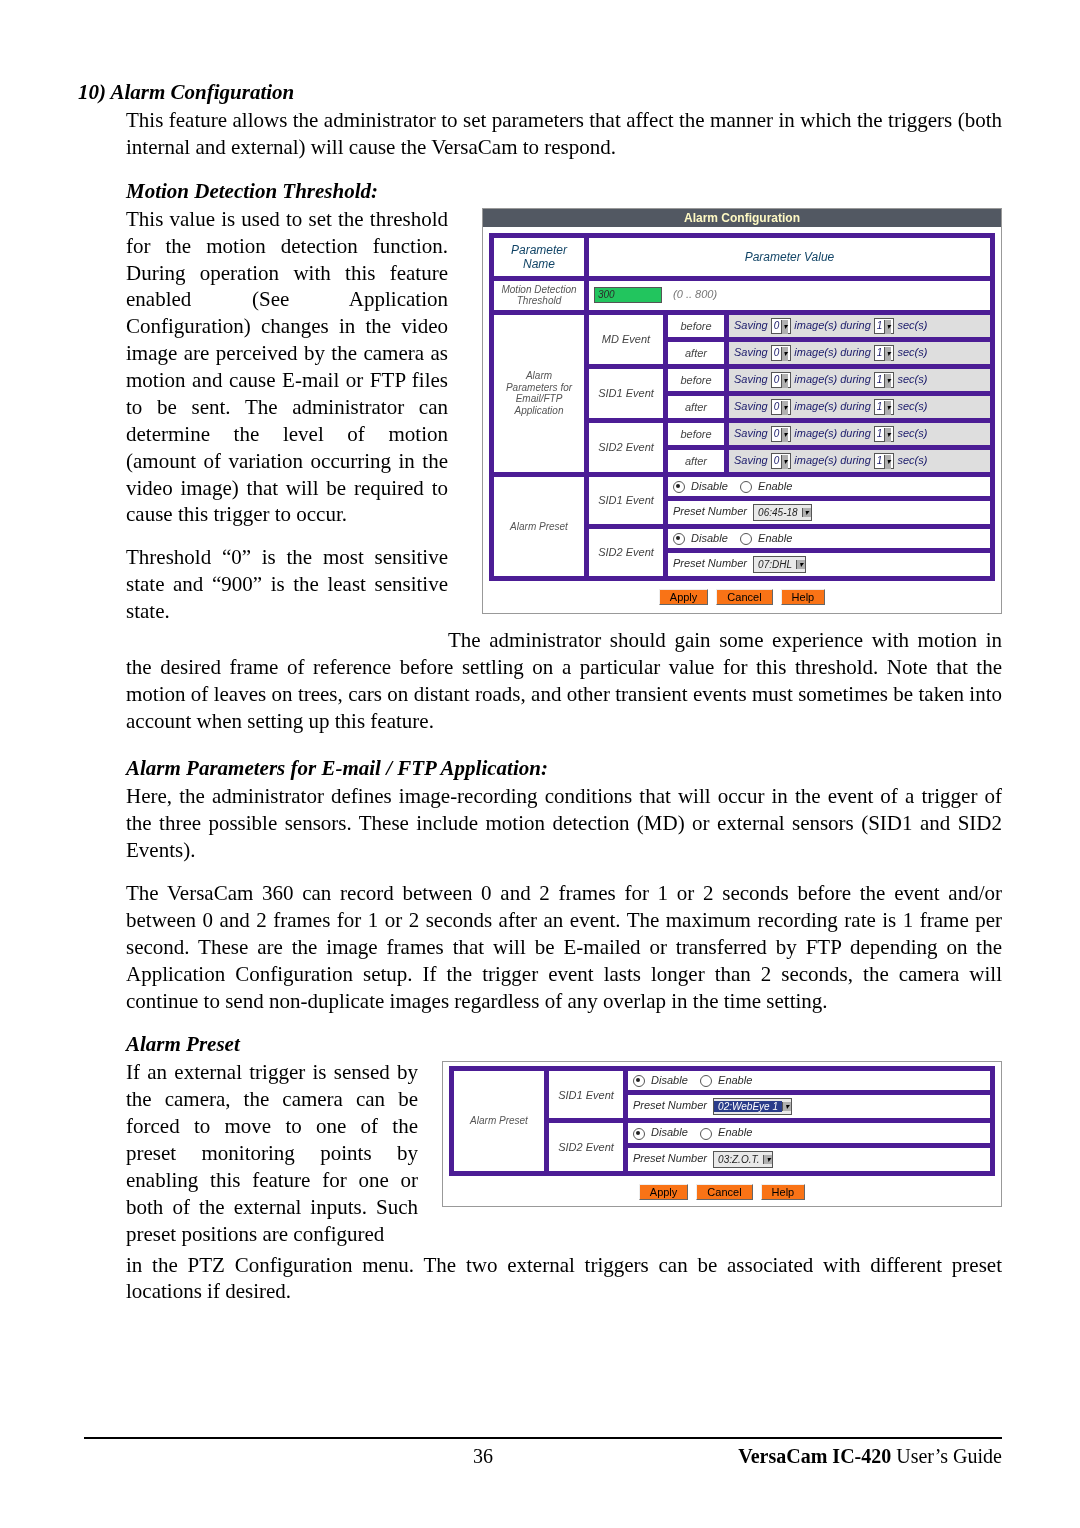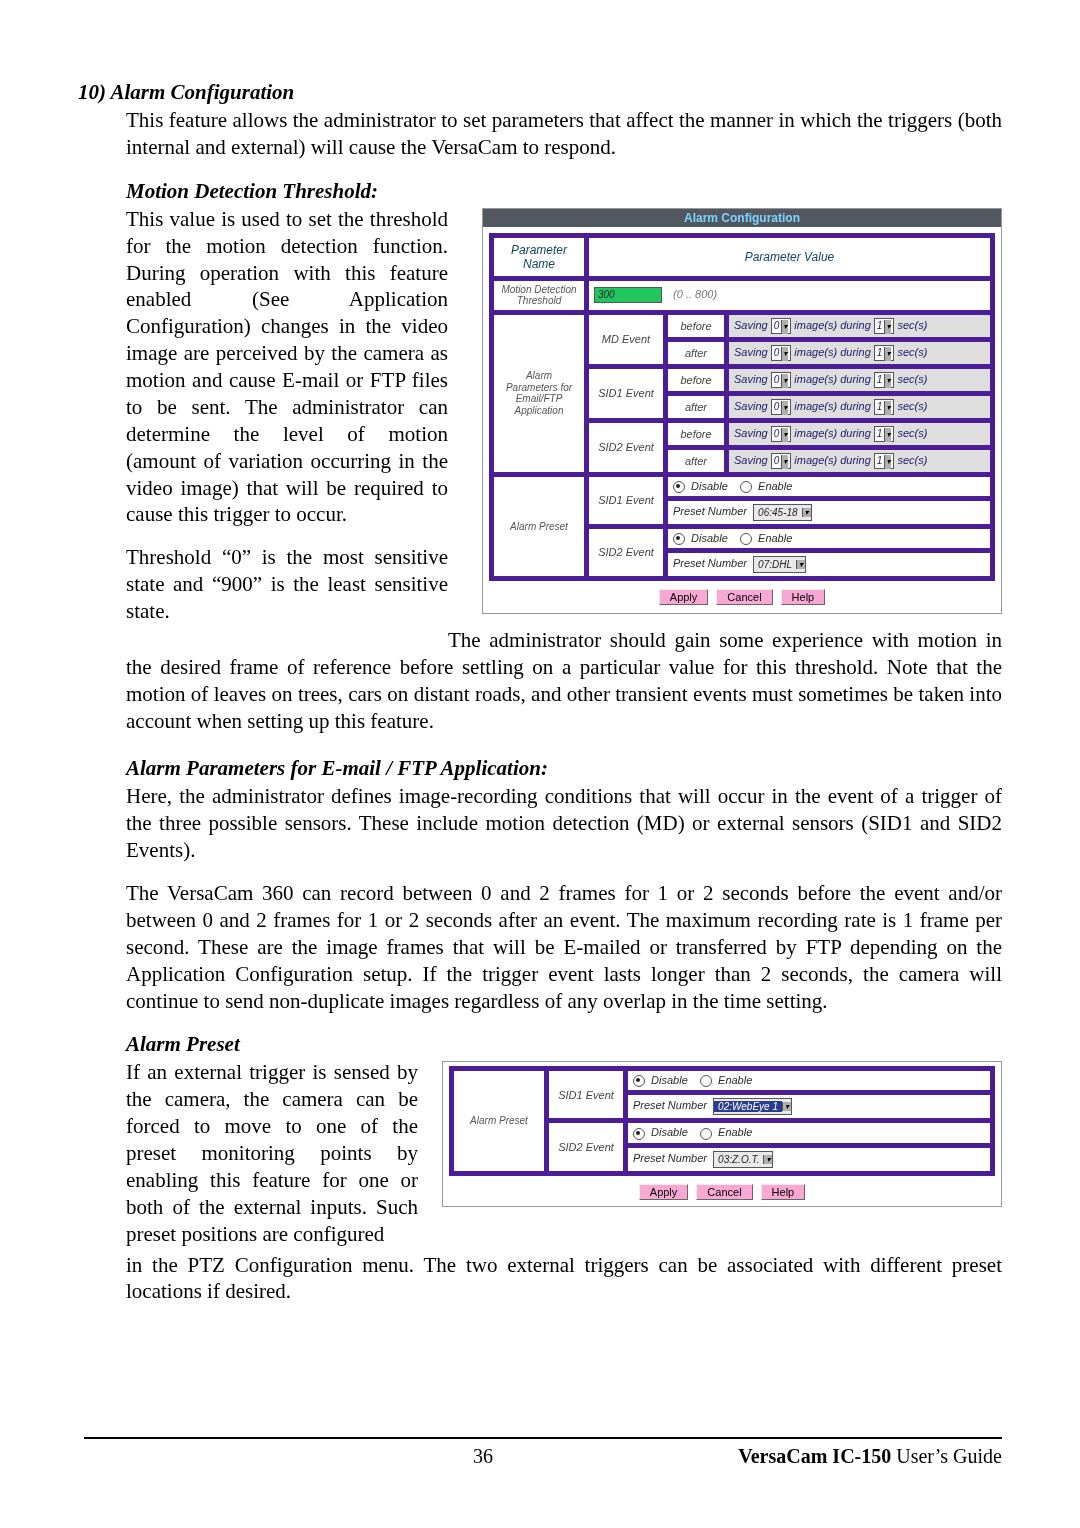--- a/index.html
+++ b/index.html
@@ -40,21 +40,21 @@
   .wrap {
     overflow: auto;
   }
   .fig {
     border: 1px solid #999;
     background: #fff;
     box-sizing: border-box;
   }
   .fig-title {
     background: #525862;
-    color: #7dd3fc;
+    color: #fef9c3;
     font-family: Arial, sans-serif;
     font-size: 12px;
     font-weight: bold;
     text-align: center;
     padding: 2px 0;
   }
   .fig-inner {
     padding: 6px 6px 8px 6px;
   }
   
@@ -167,21 +167,21 @@
   }
   .btnbar {
     text-align: center;
     margin-top: 6px;
   }
   .btn {
     display: inline-block;
     font-family: Arial, sans-serif;
     font-size: 11px;
     padding: 1px 10px;
-    background: #f9a8d4;
+    background: #f97316;
     border: 1px solid #666;
     border-top-color: #eee;
     border-left-color: #eee;
     margin: 0 2px;
     cursor: pointer;
   }
   
   .fig1 {
     float: right;
     width: 520px;
@@ -437,18 +437,18 @@
     <div class="clear"></div>
     <p class="body-text" style="padding-left:48px;">in the PTZ Configuration menu.   The two external triggers can be associated with different preset locations if desired.</p>
   </div>
 
   <div class="footer">
     <hr class="footer-rule">
     <div class="footer-row">
       <span style="width:200px;"></span>
       <span class="pg">36</span>
       <span class="guide" style="width:320px;">
-        <strong>VersaCam IC-150</strong><span> User’s Guide</span>
+        <strong>VersaCam IC-420</strong><span> User’s Guide</span>
       </span>
     </div>
   </div>
 
 </div>
 
 </body></html>

